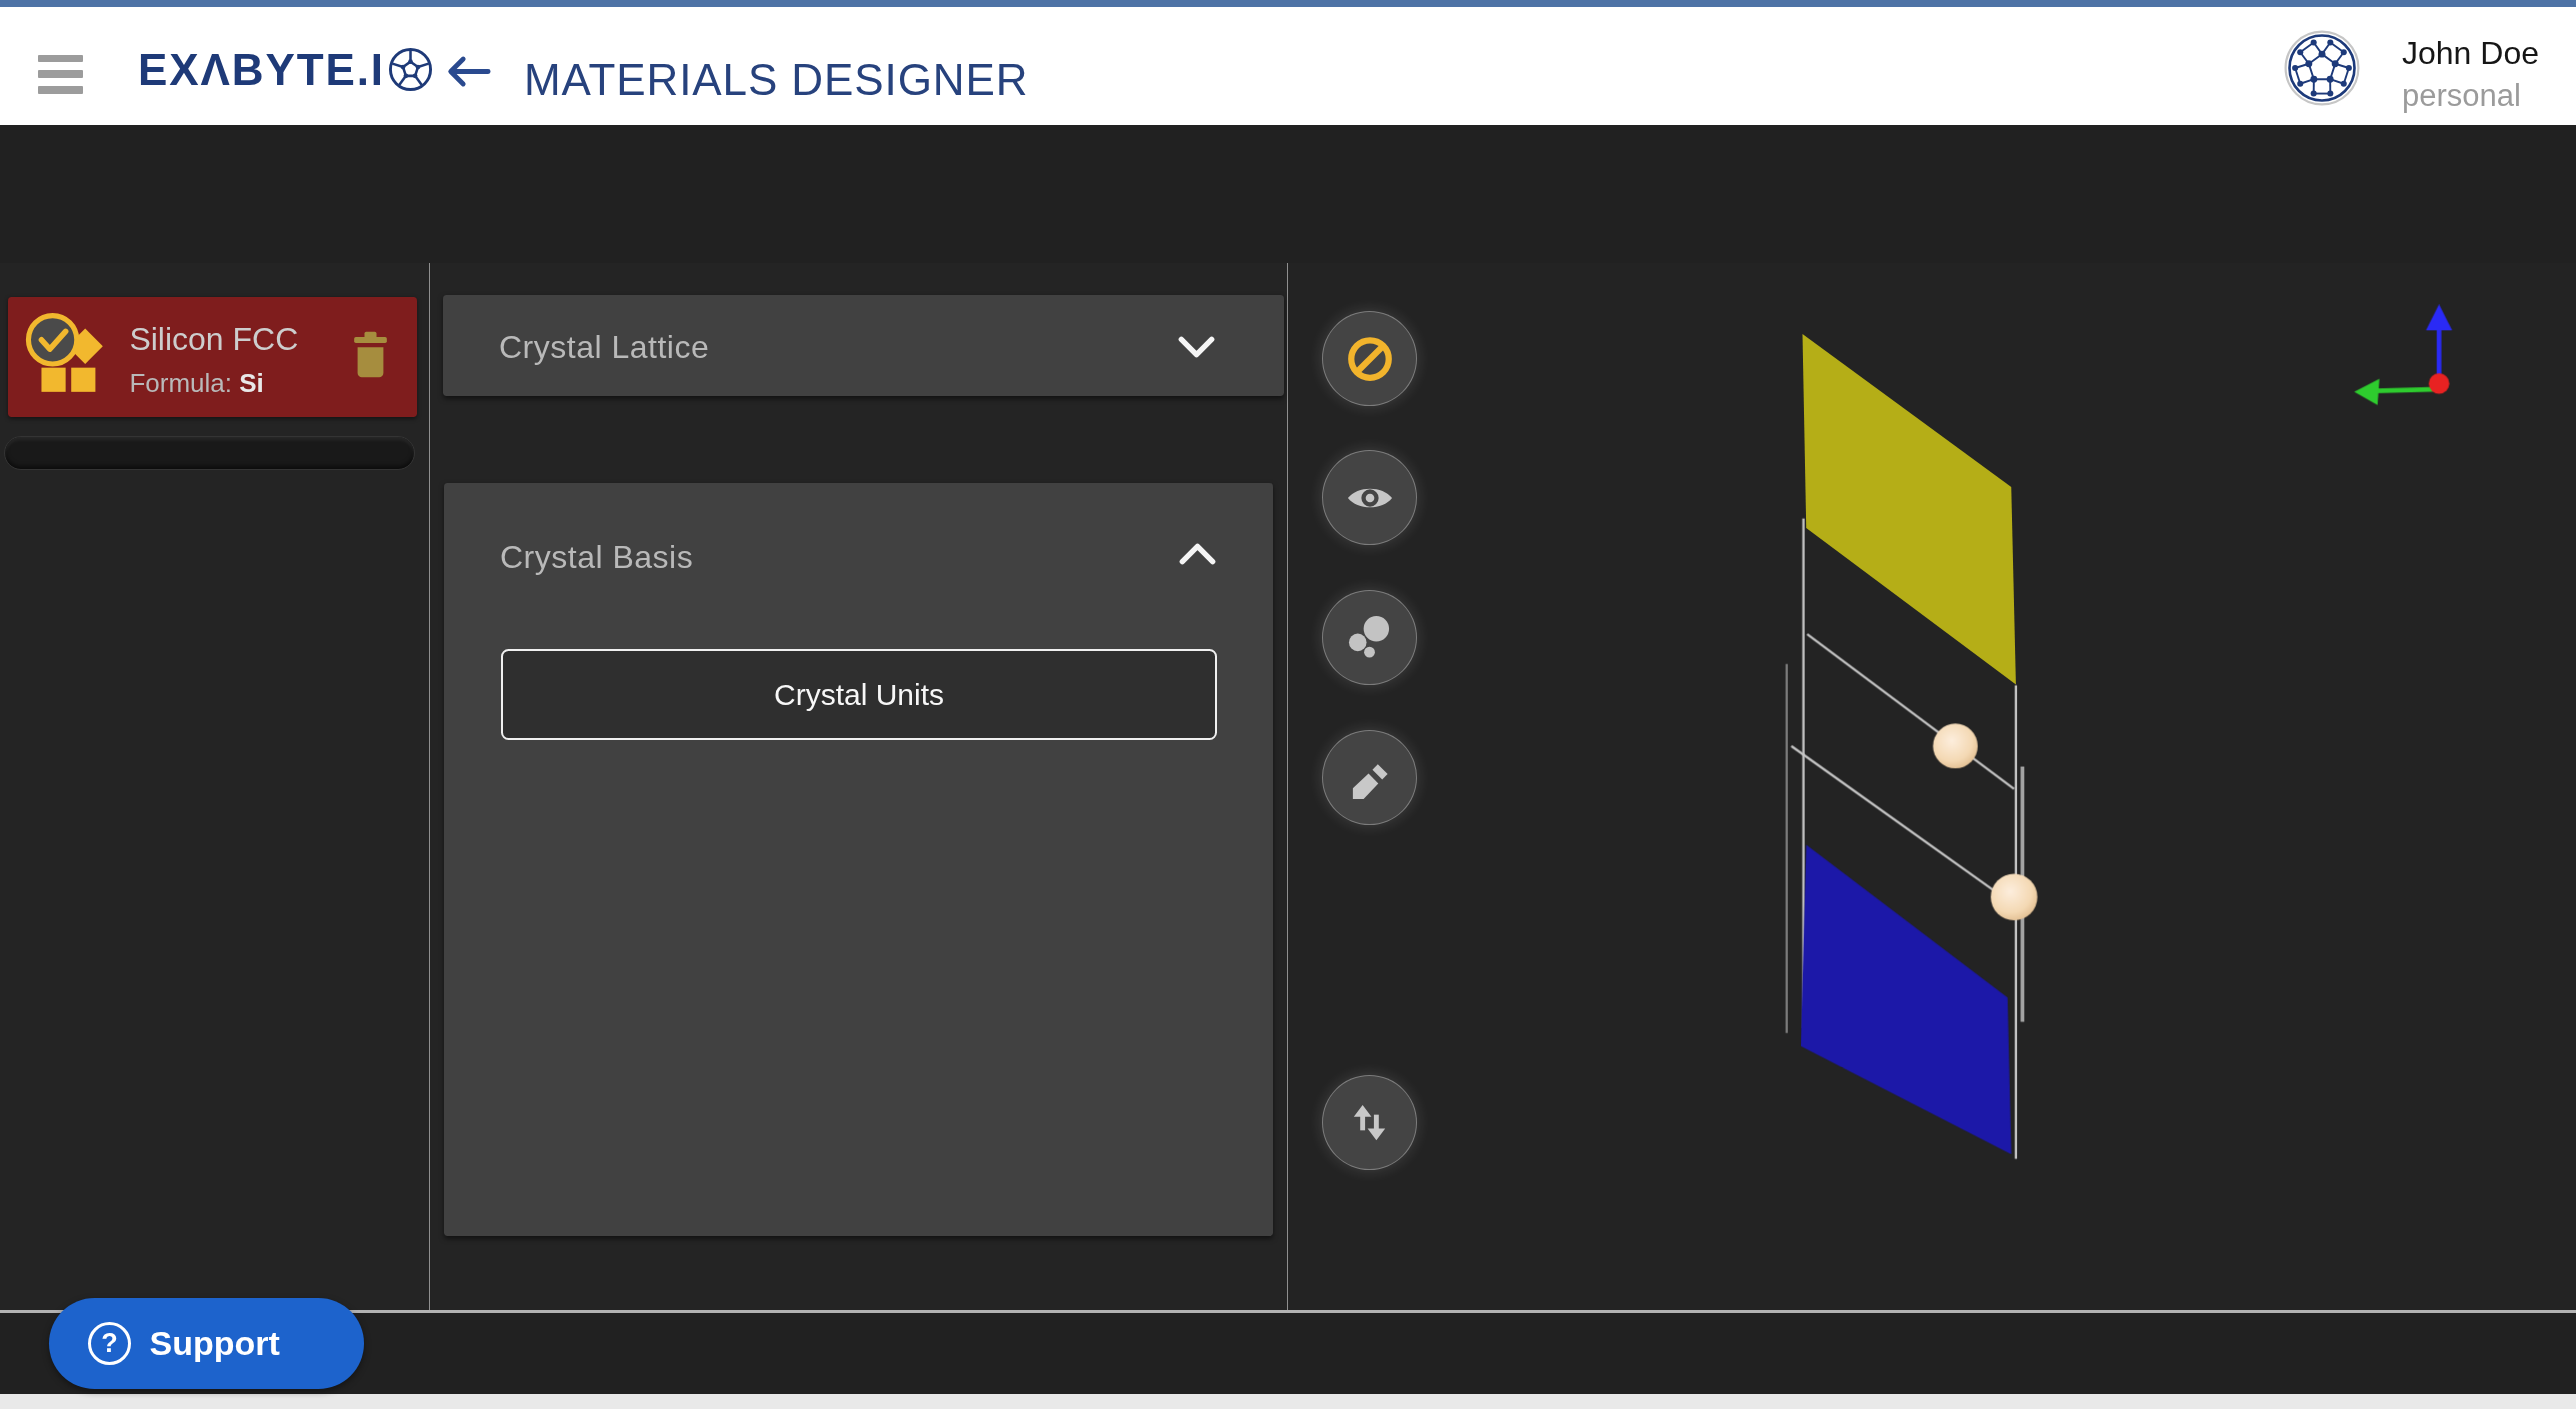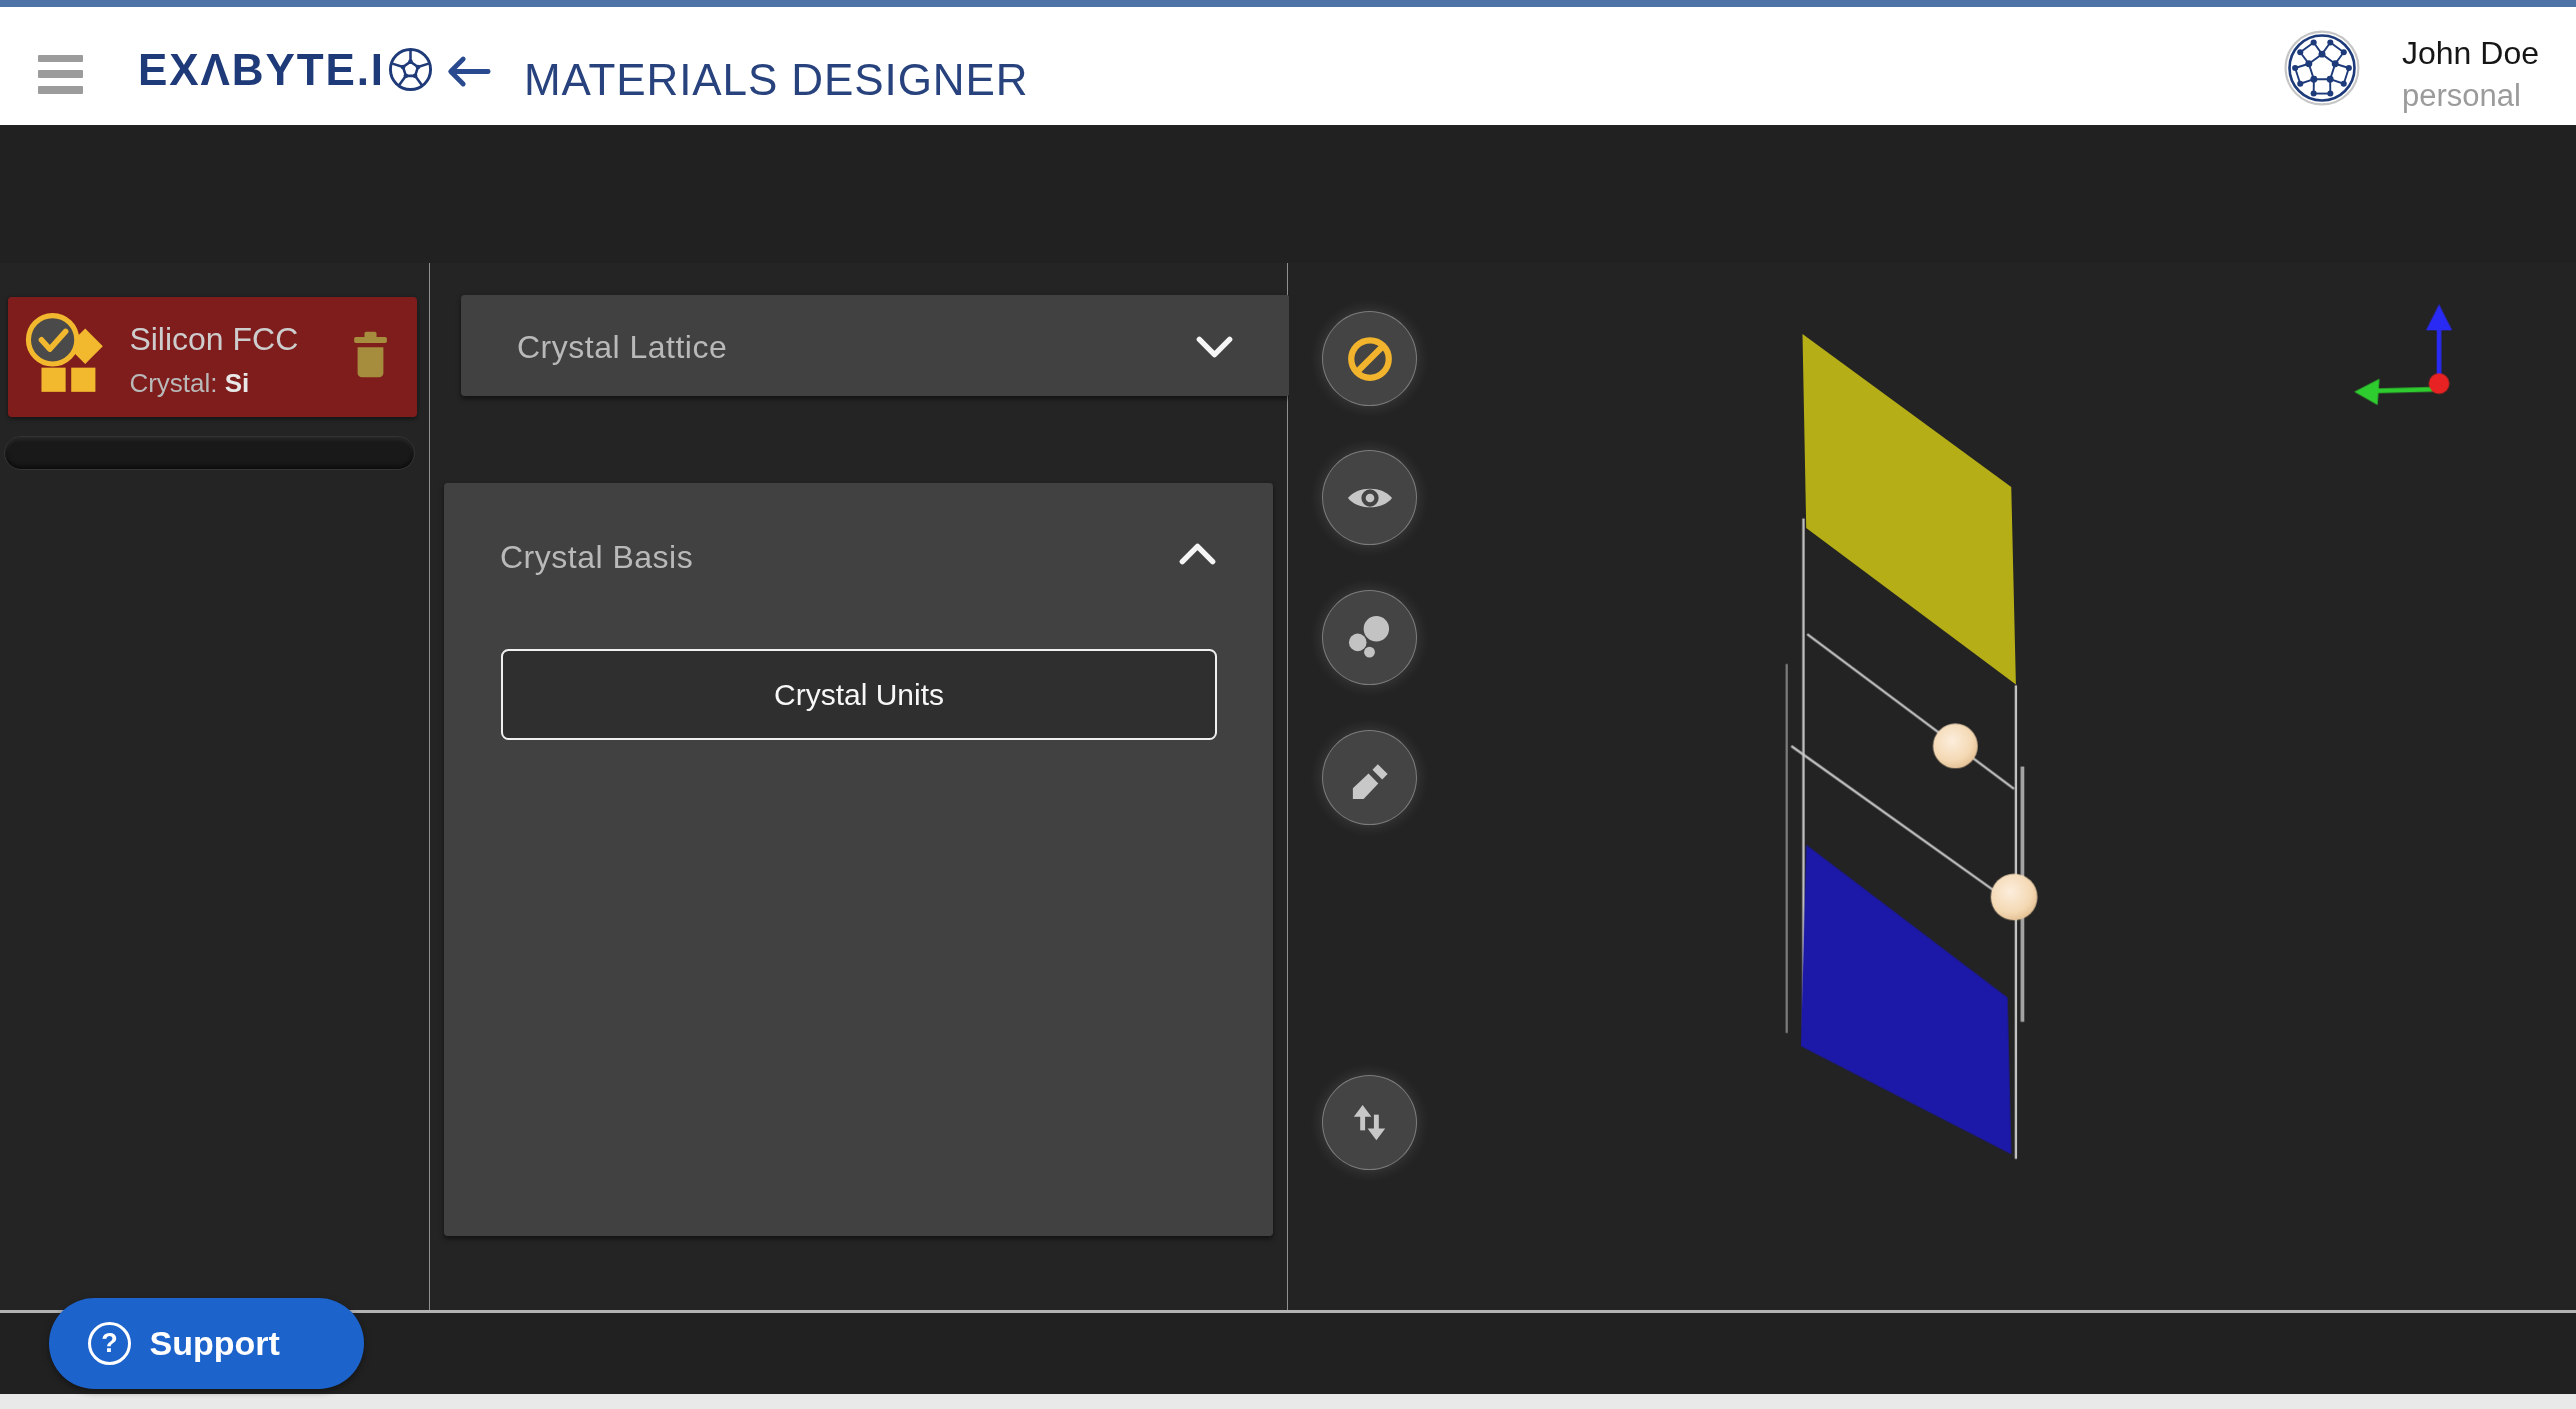--- a/index.html
+++ b/index.html
@@ -43,21 +43,21 @@
   .mat-name{left:121px;top:24px;font-size:32px;color:#cdcdcd;}
   .mat-formula{left:121px;top:71px;font-size:26px;color:#b9b9b9;}
   .mat-formula b{color:#e8e8e8;font-weight:700;}
   .trash-btn{left:341px;top:30px;width:43px;height:56px;cursor:pointer;}
   .side-pill{left:3.7px;top:173px;width:409px;height:32px;border-radius:17px;background:#191919;
              border:1.9px solid #343434;
              box-shadow:inset 0 2.8px 3.7px rgba(255,255,255,.07), inset 0 -2.8px 4.7px rgba(0,0,0,.55);}
 
   
   .card{background:#414141;border-radius:3.7px;box-shadow:0 2.8px 5.6px rgba(0,0,0,.5);}
-  .card-lattice{left:30px;top:32px;width:829px;height:101px;cursor:pointer;}
+  .card-lattice{left:12px;top:32px;width:829px;height:101px;cursor:pointer;padding-left:12px;}
   .card-basis{left:13px;top:175px;width:829px;height:753px;margin-top:45px;}
   .card-title{font-size:32px;color:#b9b9b9;letter-spacing:0.5px;}
   .lat-title{left:56px;top:34px;}
   .bas-title{left:56px;top:56px;}
   .chev{width:39px;height:26px;cursor:pointer;}
   .lat-chev{left:734px;top:39px;}
   .bas-chev{left:734px;top:58px;}
 
   .tabs{left:57px;top:166px;width:716px;height:91px;display:flex;gap:9px;}
   .tab{flex:1;display:flex;align-items:center;justify-content:center;font-size:30px;cursor:pointer;box-sizing:border-box;}
@@ -194,21 +194,21 @@
       <svg class="abs mat-icon" viewBox="0 0 100 100">
         <rect x="22" y="30" width="26" height="26" fill="#f2b82e"></rect>
         <polygon points="69,20 88,39 69,58 50,39" fill="#f2b82e"></polygon>
         <rect x="22" y="62" width="26" height="26" fill="#f2b82e"></rect>
         <rect x="54" y="62" width="26" height="26" fill="#f2b82e"></rect>
         <circle cx="34" cy="32" r="26" fill="#4a4a4a" stroke="#f2b82e" stroke-width="5.5"></circle>
         <path d="M22 32 l9 10 l17 -19" stroke="#f2b82e" stroke-width="6" fill="none" stroke-linecap="round" stroke-linejoin="round"></path>
       </svg>
       <div class="abs mat-name">Silicon FCC</div>
       <div class="abs mat-formula">
-        <span>Crystal: </span><b>Si</b>
+        <span>Formula: </span><b>Si</b>
       </div>
       <svg class="abs trash-btn" viewBox="0 0 50 62">
         <g fill="#a68d3e">
           <rect x="18" y="4" width="14" height="8" rx="2"></rect>
           <rect x="6" y="10" width="38" height="7" rx="2"></rect>
           <path d="M10 22 h30 v30 a5 5 0 0 1 -5 5 h-20 a5 5 0 0 1 -5 -5 z"></path>
         </g>
       </svg>
     </div>
     <div class="abs side-pill"></div>

